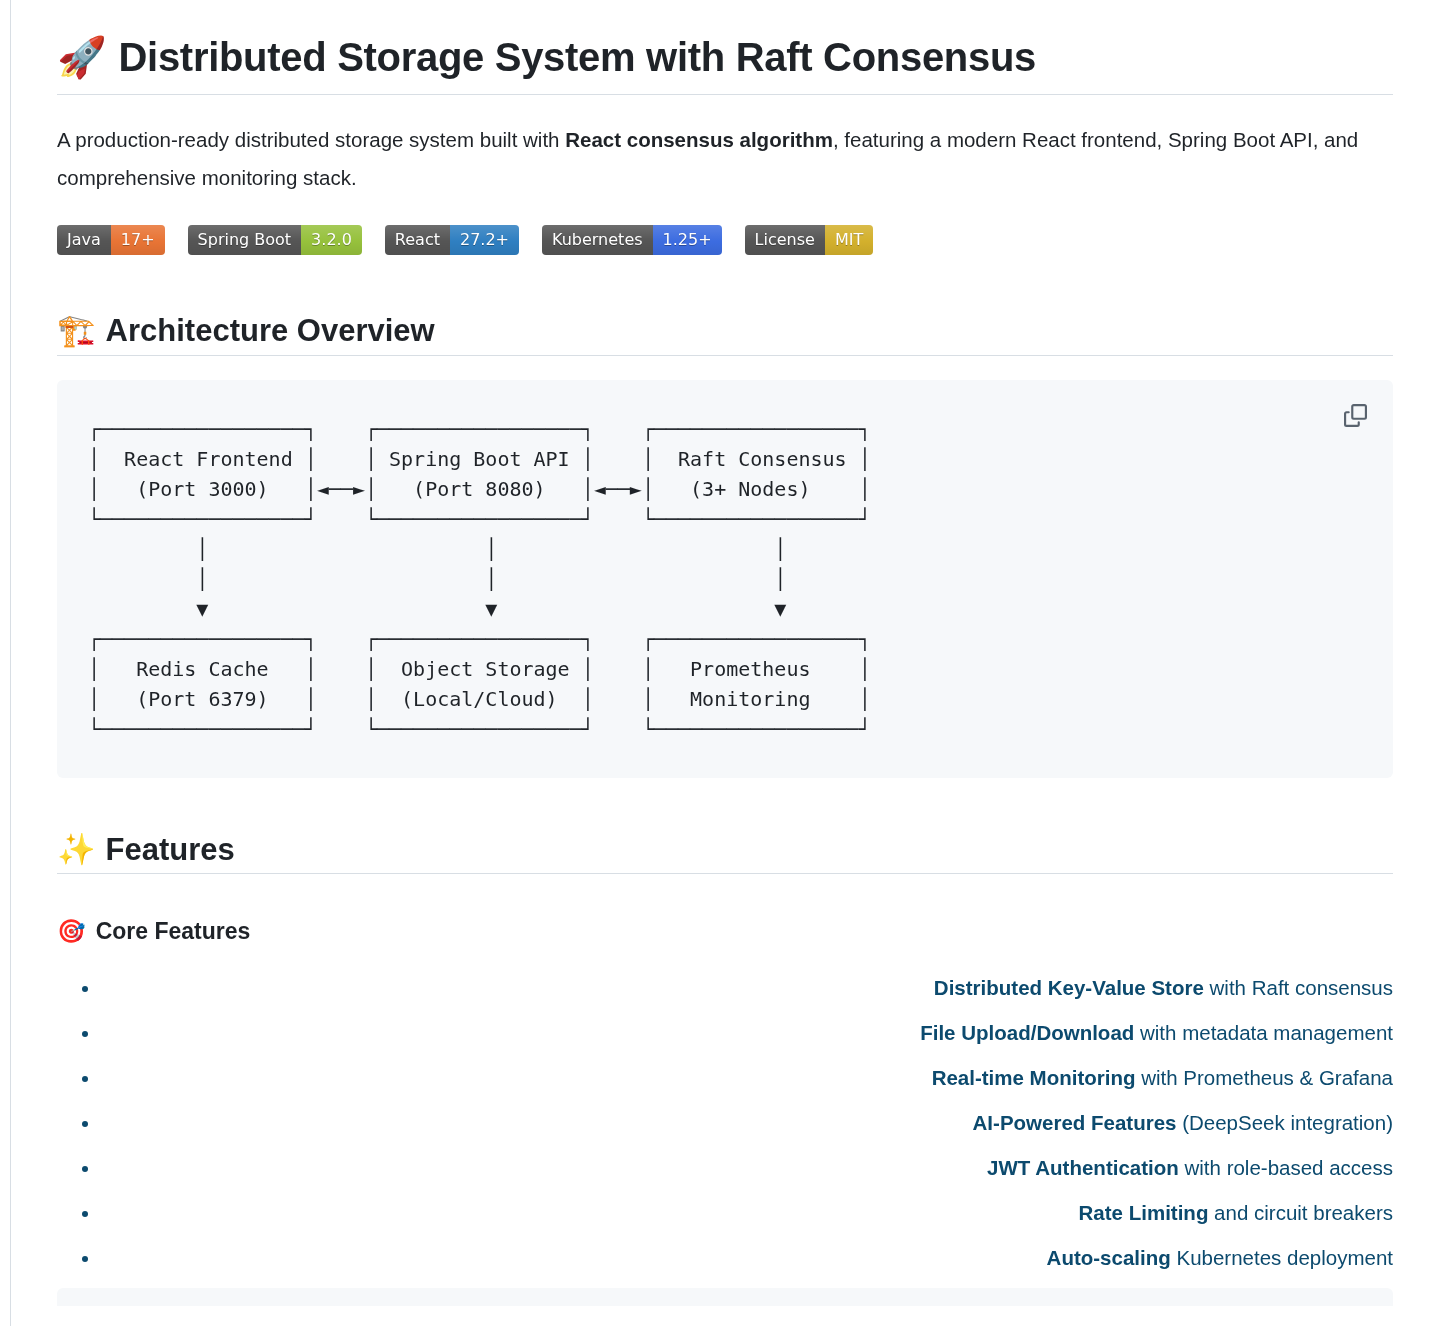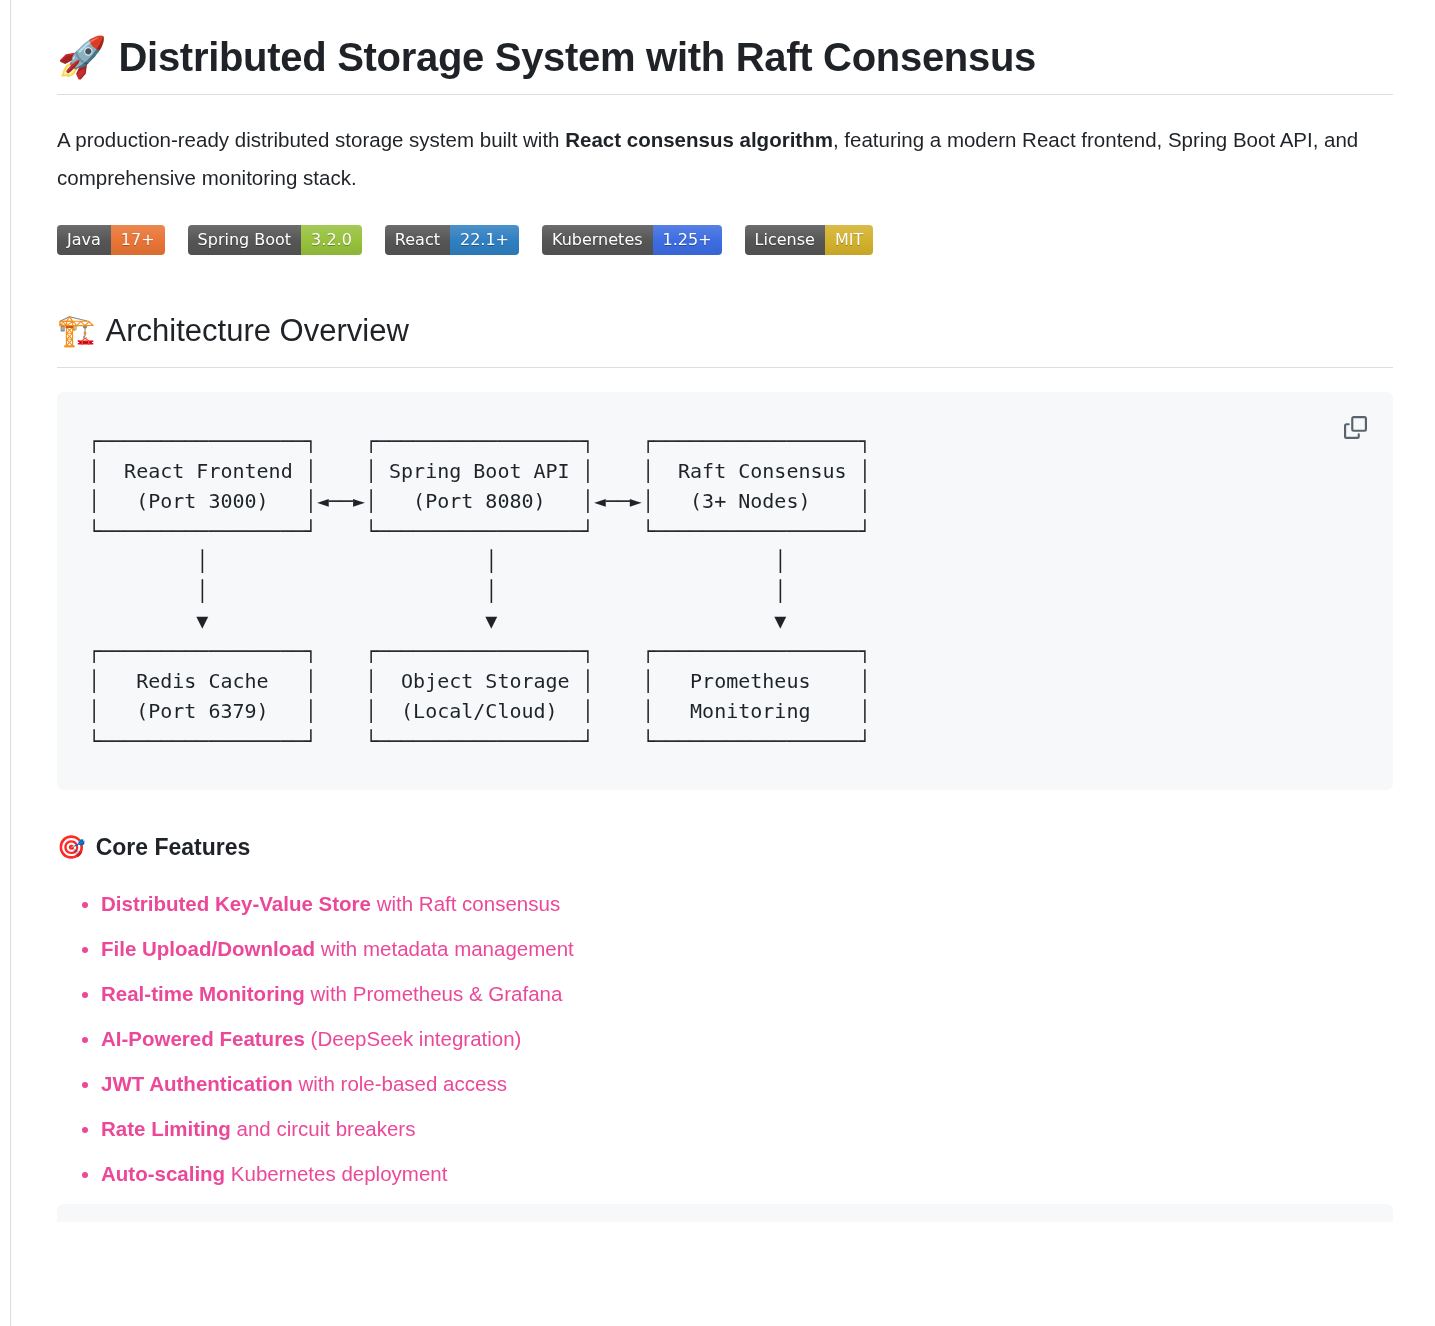--- a/index.html
+++ b/index.html
@@ -37,22 +37,22 @@
   .badge-label {
     background-color:#555555; padding:0 10px;
     background-image:linear-gradient(rgba(255,255,255,.14), rgba(255,255,255,0) 55%, rgba(0,0,0,.07));
   }
   .badge-value {
     padding:0 10px;
     background-image:linear-gradient(rgba(255,255,255,.14), rgba(255,255,255,0) 55%, rgba(0,0,0,.07));
   }
 
   h2.section-title {
-    font-size:31px; font-weight:400; line-height:1.25;
-    margin:56px 0 0; padding-bottom:16px; border-bottom:1.5px solid #d8dee4;
+    font-size:31px; font-weight:700; line-height:1.25;
+    margin:56px 0 0; padding-bottom:4px; border-bottom:1.5px solid #d8dee4;
   }
   h2 .emoji { margin-right:10px; }
   h3.sub-title { font-size:23px; font-weight:700; margin:44px 0 0; }
   h3 .emoji { margin-right:10px; }
 
   .codeblock {
     margin-top:24px; background:#f6f8fa; border-radius:6px;
     position:relative; padding:34px 31px;
   }
   .codeblock pre {
@@ -61,21 +61,21 @@
   }
   .copy-btn {
     position:absolute; top:24px; right:26px; width:32px; height:32px;
     background:transparent; border:none; padding:0; cursor:pointer;
     display:flex; align-items:flex-start; justify-content:flex-end;
   }
   .copy-btn svg { width:23px; height:23px; fill:#59636e; }
 
   ul.features { margin:28px 0 0; padding-left:44px; }
   ul.features li {
-    font-size:20.5px; line-height:30px; margin:15px 0; color:#ec4899;
+    font-size:20.5px; line-height:30px; margin:15px 0; color:#0c4a6e;text-align:right;
   }
 
   .next-code-block {
     margin-top:10px; height:18px; background:#f6f8fa;
     border-radius:6px 6px 0 0;
   }
 </style>
 </head>
 <body>
 
@@ -91,21 +91,21 @@
     <span class="badge">
       <span class="badge-label">Java</span>
       <span class="badge-value" style="background-color: rgb(232, 116, 53);">17+</span>
     </span>
     <span class="badge">
       <span class="badge-label">Spring Boot</span>
       <span class="badge-value" style="background-color: rgb(150, 193, 60);">3.2.0</span>
     </span>
     <span class="badge">
       <span class="badge-label">React</span>
-      <span class="badge-value" style="background-color: rgb(47, 127, 193);">22.1+</span>
+      <span class="badge-value" style="background-color: rgb(47, 127, 193);">27.2+</span>
     </span>
     <span class="badge">
       <span class="badge-label">Kubernetes</span>
       <span class="badge-value" style="background-color: rgb(60, 108, 224);">1.25+</span>
     </span>
     <span class="badge">
       <span class="badge-label">License</span>
       <span class="badge-value" style="background-color: rgb(211, 176, 44);">MIT</span>
     </span>
   </div>
@@ -115,20 +115,21 @@
   <div class="codeblock">
     <button class="copy-btn">
       <svg viewBox="0 0 16 16" aria-hidden="true">
         <path d="M0 6.75C0 5.784.784 5 1.75 5h1.5a.75.75 0 0 1 0 1.5h-1.5a.25.25 0 0 0-.25.25v7.5c0 .138.112.25.25.25h7.5a.25.25 0 0 0 .25-.25v-1.5a.75.75 0 0 1 1.5 0v1.5A1.75 1.75 0 0 1 9.25 16h-7.5A1.75 1.75 0 0 1 0 14.25Z"></path>
         <path d="M5 1.75C5 .784 5.784 0 6.75 0h7.5C15.216 0 16 .784 16 1.75v7.5A1.75 1.75 0 0 1 14.25 11h-7.5A1.75 1.75 0 0 1 5 9.25Zm1.75-.25a.25.25 0 0 0-.25.25v7.5c0 .138.112.25.25.25h7.5a.25.25 0 0 0 .25-.25v-7.5a.25.25 0 0 0-.25-.25Z"></path>
       </svg>
     </button>
     <pre><div>┌─────────────────┐    ┌─────────────────┐    ┌─────────────────┐</div><div>│  React Frontend │    │ Spring Boot API │    │  Raft Consensus │</div><div>│   (Port 3000)   │◄──►│   (Port 8080)   │◄──►│   (3+ Nodes)    │</div><div>└─────────────────┘    └─────────────────┘    └─────────────────┘</div><div>         │                       │                       │</div><div>         │                       │                       │</div><div>         ▼                       ▼                       ▼</div><div>┌─────────────────┐    ┌─────────────────┐    ┌─────────────────┐</div><div>│   Redis Cache   │    │  Object Storage │    │   Prometheus    │</div><div>│   (Port 6379)   │    │  (Local/Cloud)  │    │   Monitoring    │</div><div>└─────────────────┘    └─────────────────┘    └─────────────────┘</div></pre>
   </div>
 
+  <h2 class="section-title" style="margin-top:52px;"><span class="emoji">✨</span><span>Features</span></h2>
 
   <h3 class="sub-title"><span class="emoji">🎯</span><span>Core Features</span></h3>
 
   <ul class="features">
     <li><strong>Distributed Key-Value Store</strong><span> with Raft consensus</span></li>
     <li><strong>File Upload/Download</strong><span> with metadata management</span></li>
     <li><strong>Real-time Monitoring</strong><span> with Prometheus &amp; Grafana</span></li>
     <li><strong>AI-Powered Features</strong><span> (DeepSeek integration)</span></li>
     <li><strong>JWT Authentication</strong><span> with role-based access</span></li>
     <li><strong>Rate Limiting</strong><span> and circuit breakers</span></li>

